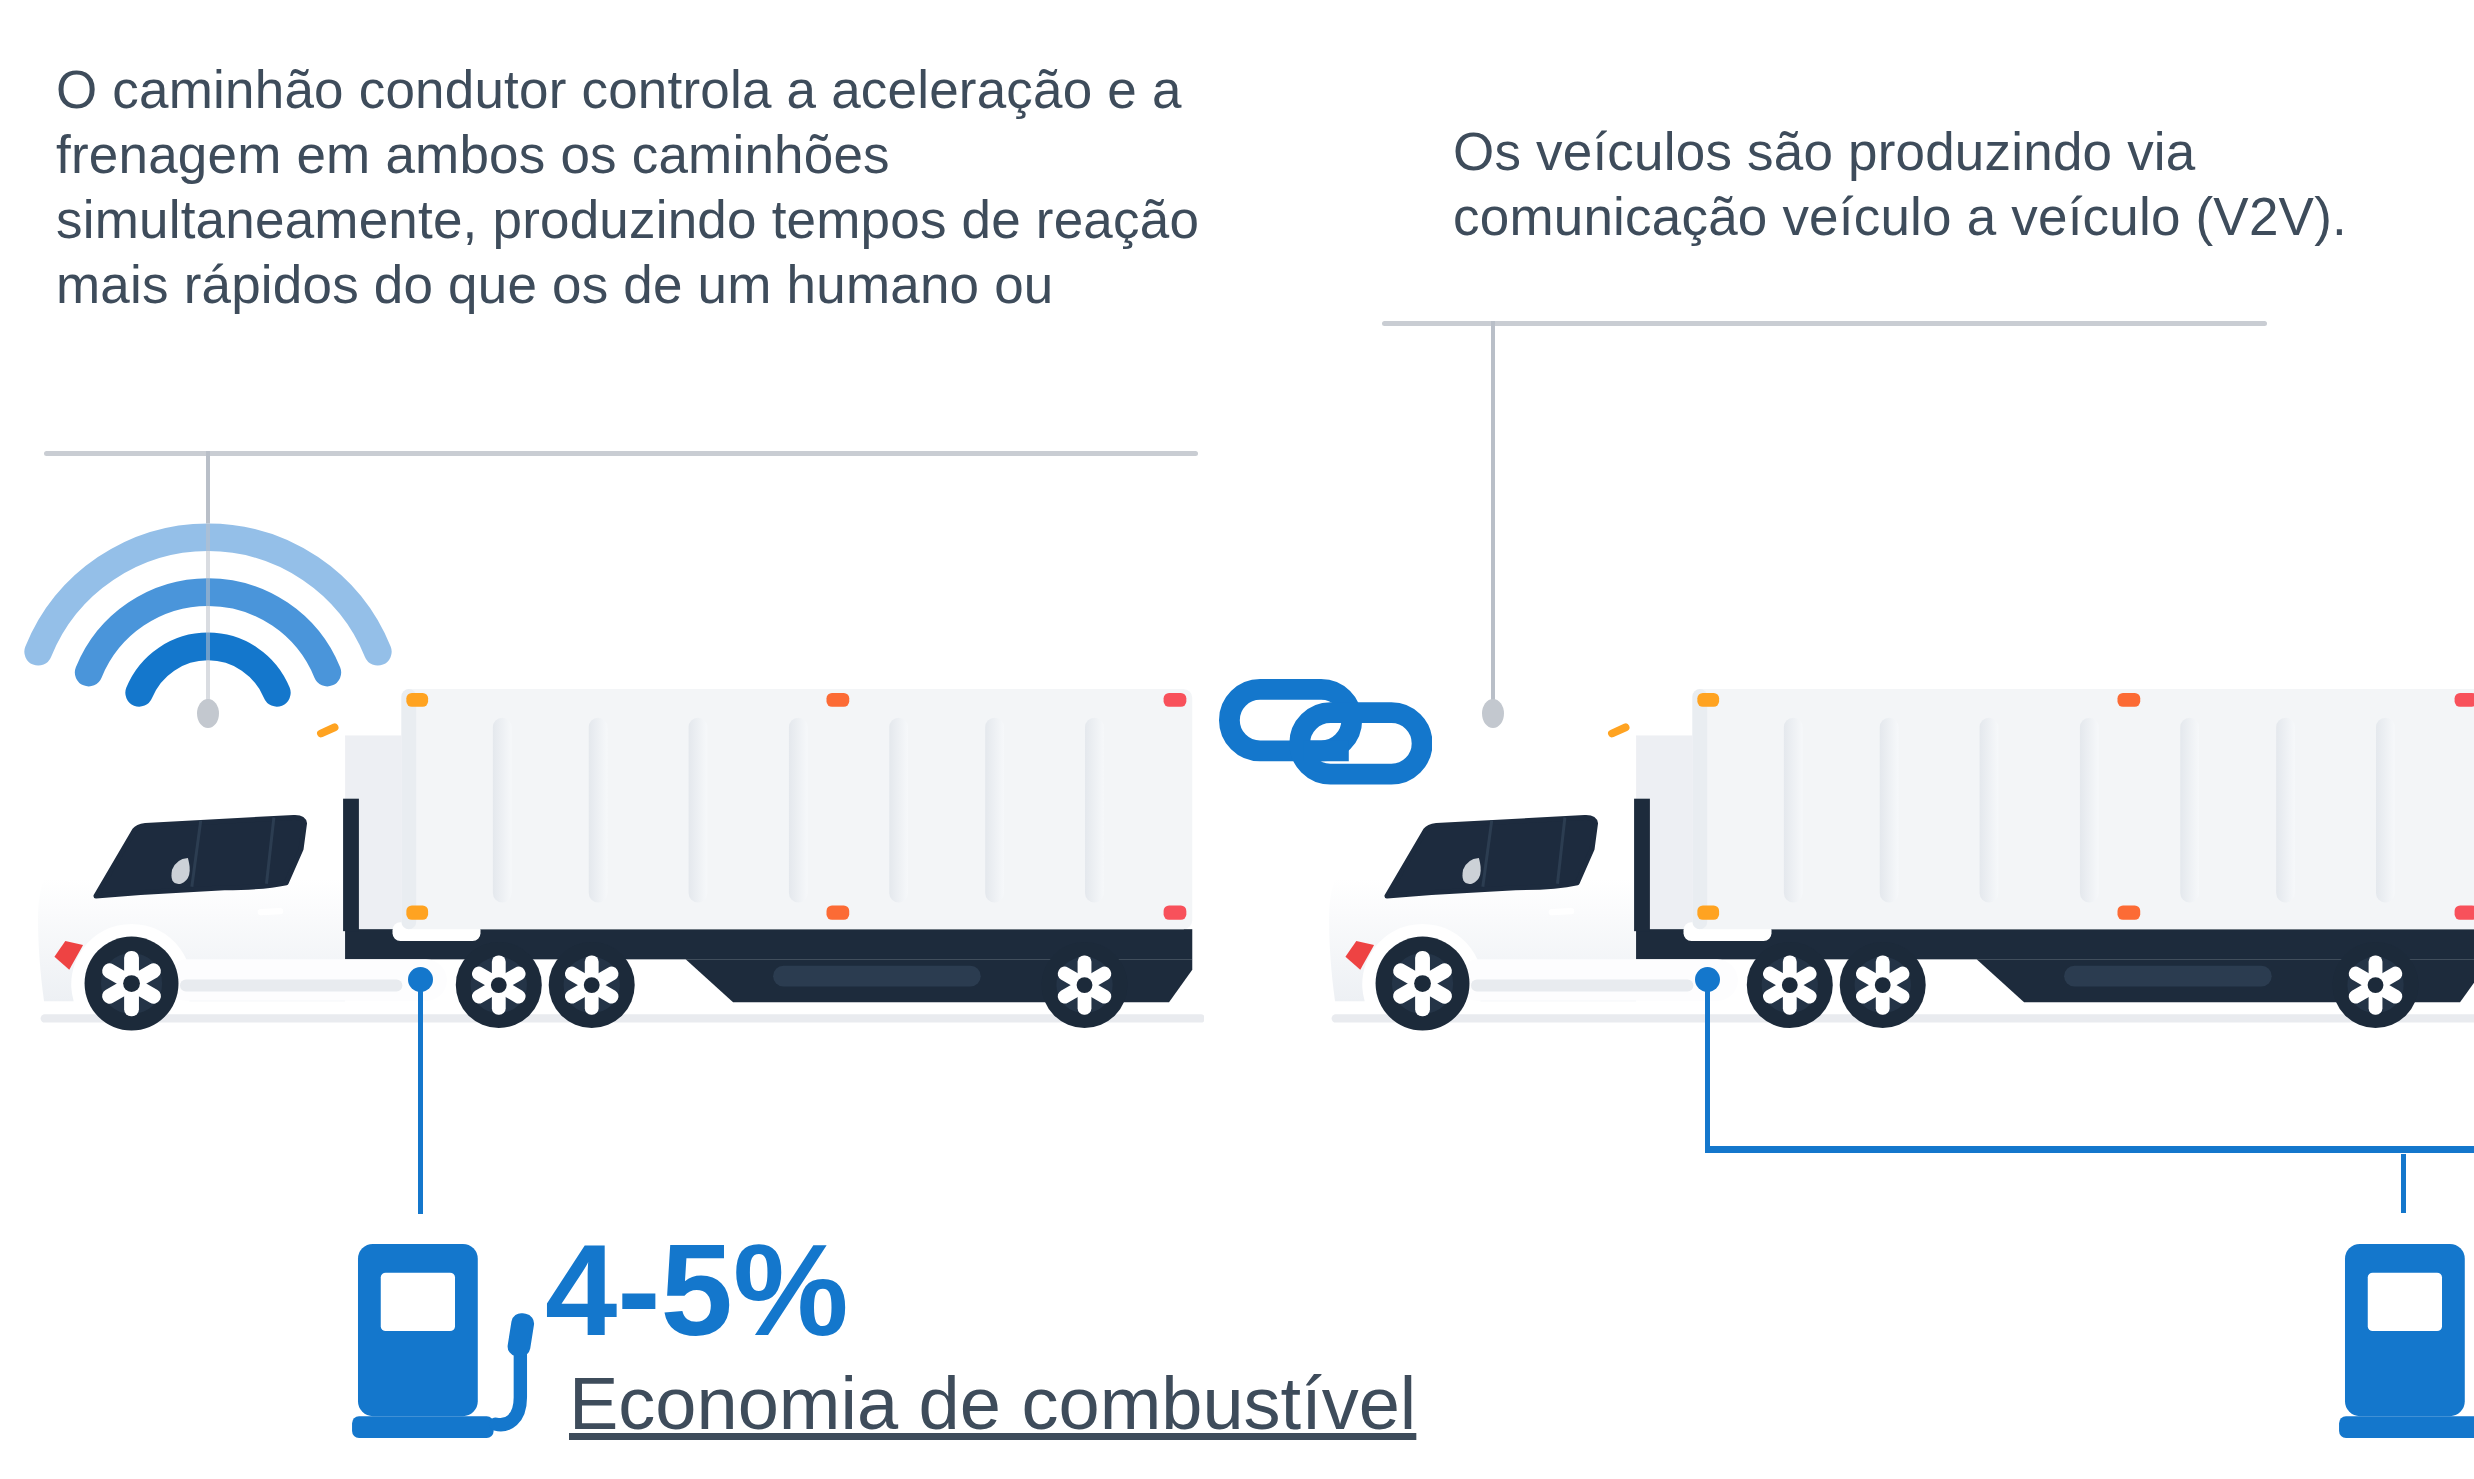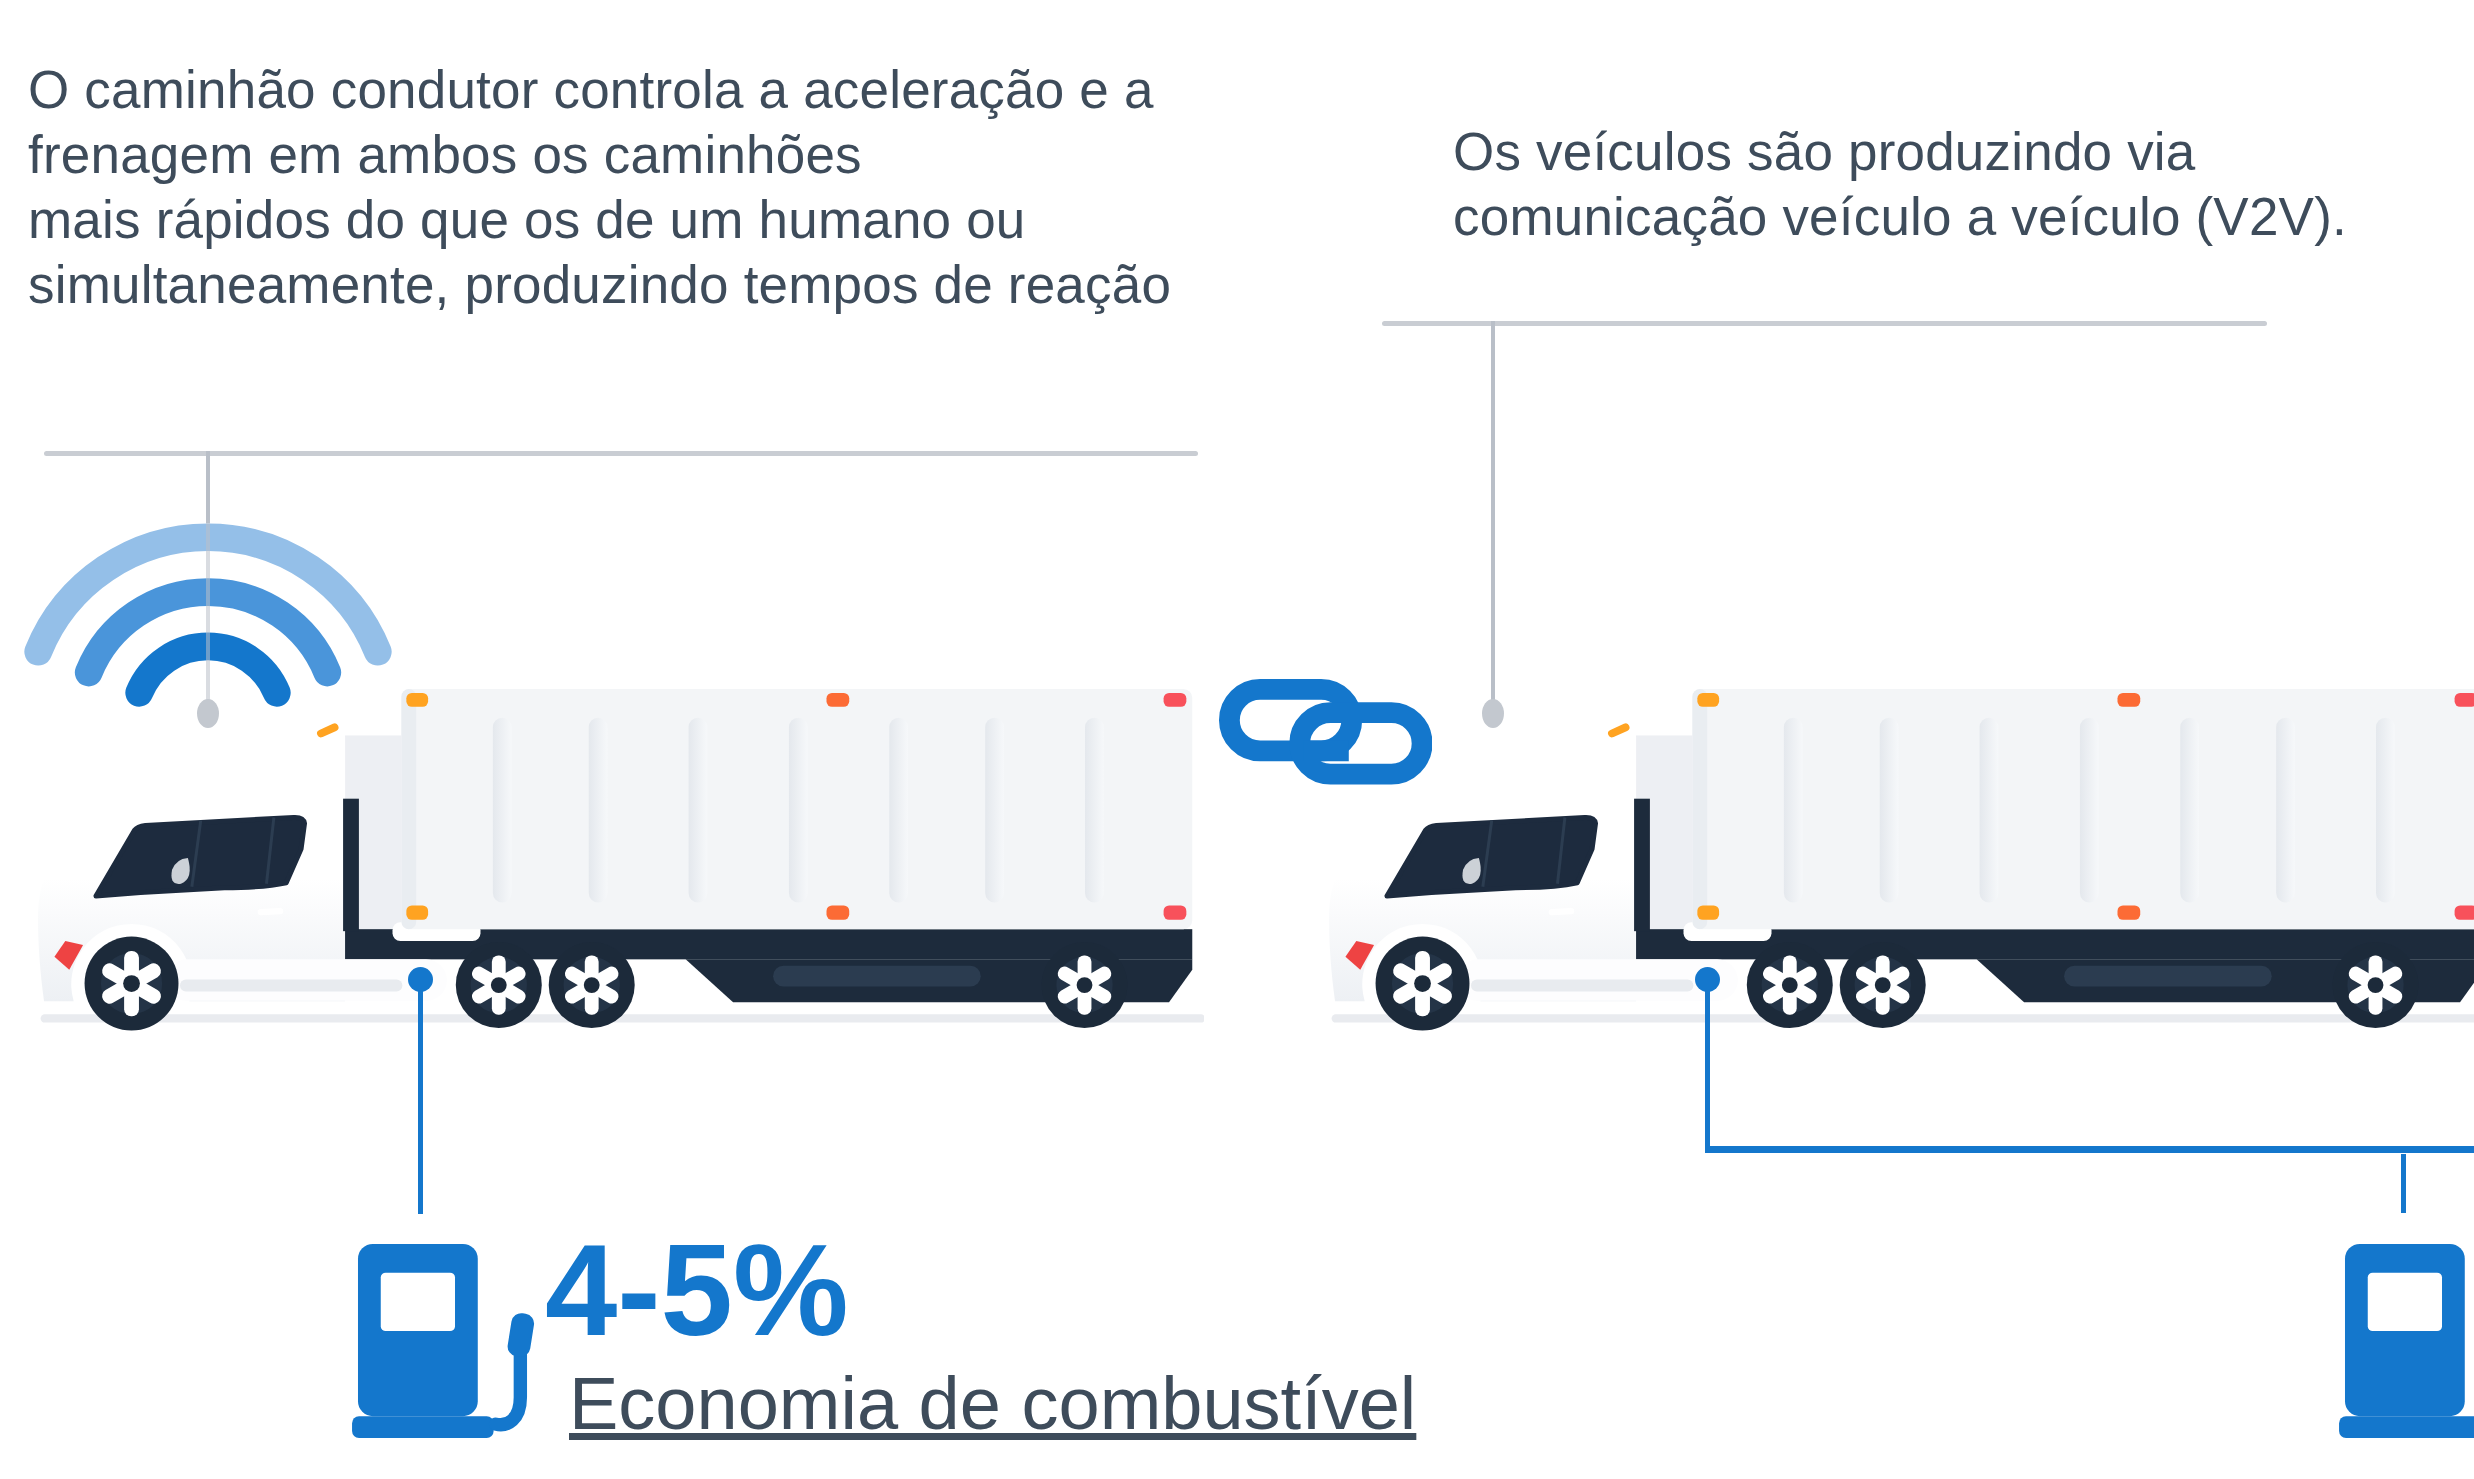--- a/index.html
+++ b/index.html
@@ -138,25 +138,25 @@
       </g>
 
       <g id="chain-art" fill="none" stroke="#1477cc" stroke-width="42">
         <rect x="21" y="21" width="247" height="124" rx="62"></rect>
         <rect x="163" y="68" width="247" height="124" rx="62"></rect>
         <path d="M170,145 L262,145"></path>
       </g>
     </defs>
   </svg>
 
-  <div class="annotation" style="left:28px;top:57px;">
+  <div class="annotation" style="left:56px;top:57px;">
     <span class="line">O caminhão condutor controla a aceleração e a</span>
     <span class="line">frenagem em ambos os caminhões</span>
+    <span class="line">simultaneamente, produzindo tempos de reação</span>
     <span class="line">mais rápidos do que os de um humano ou</span>
-    <span class="line">simultaneamente, produzindo tempos de reação</span>
   </div>
 
   <div class="annotation" style="left:1453px;top:119px;">
     <span class="line">Os veículos são produzindo via</span>
     <span class="line">comunicação veículo a veículo (V2V).</span>
   </div>
 
   <div class="rule" style="left:44px;top:451px;width:1154px;"></div>
   <div class="rule" style="left:1382px;top:321px;width:885px;"></div>
 

